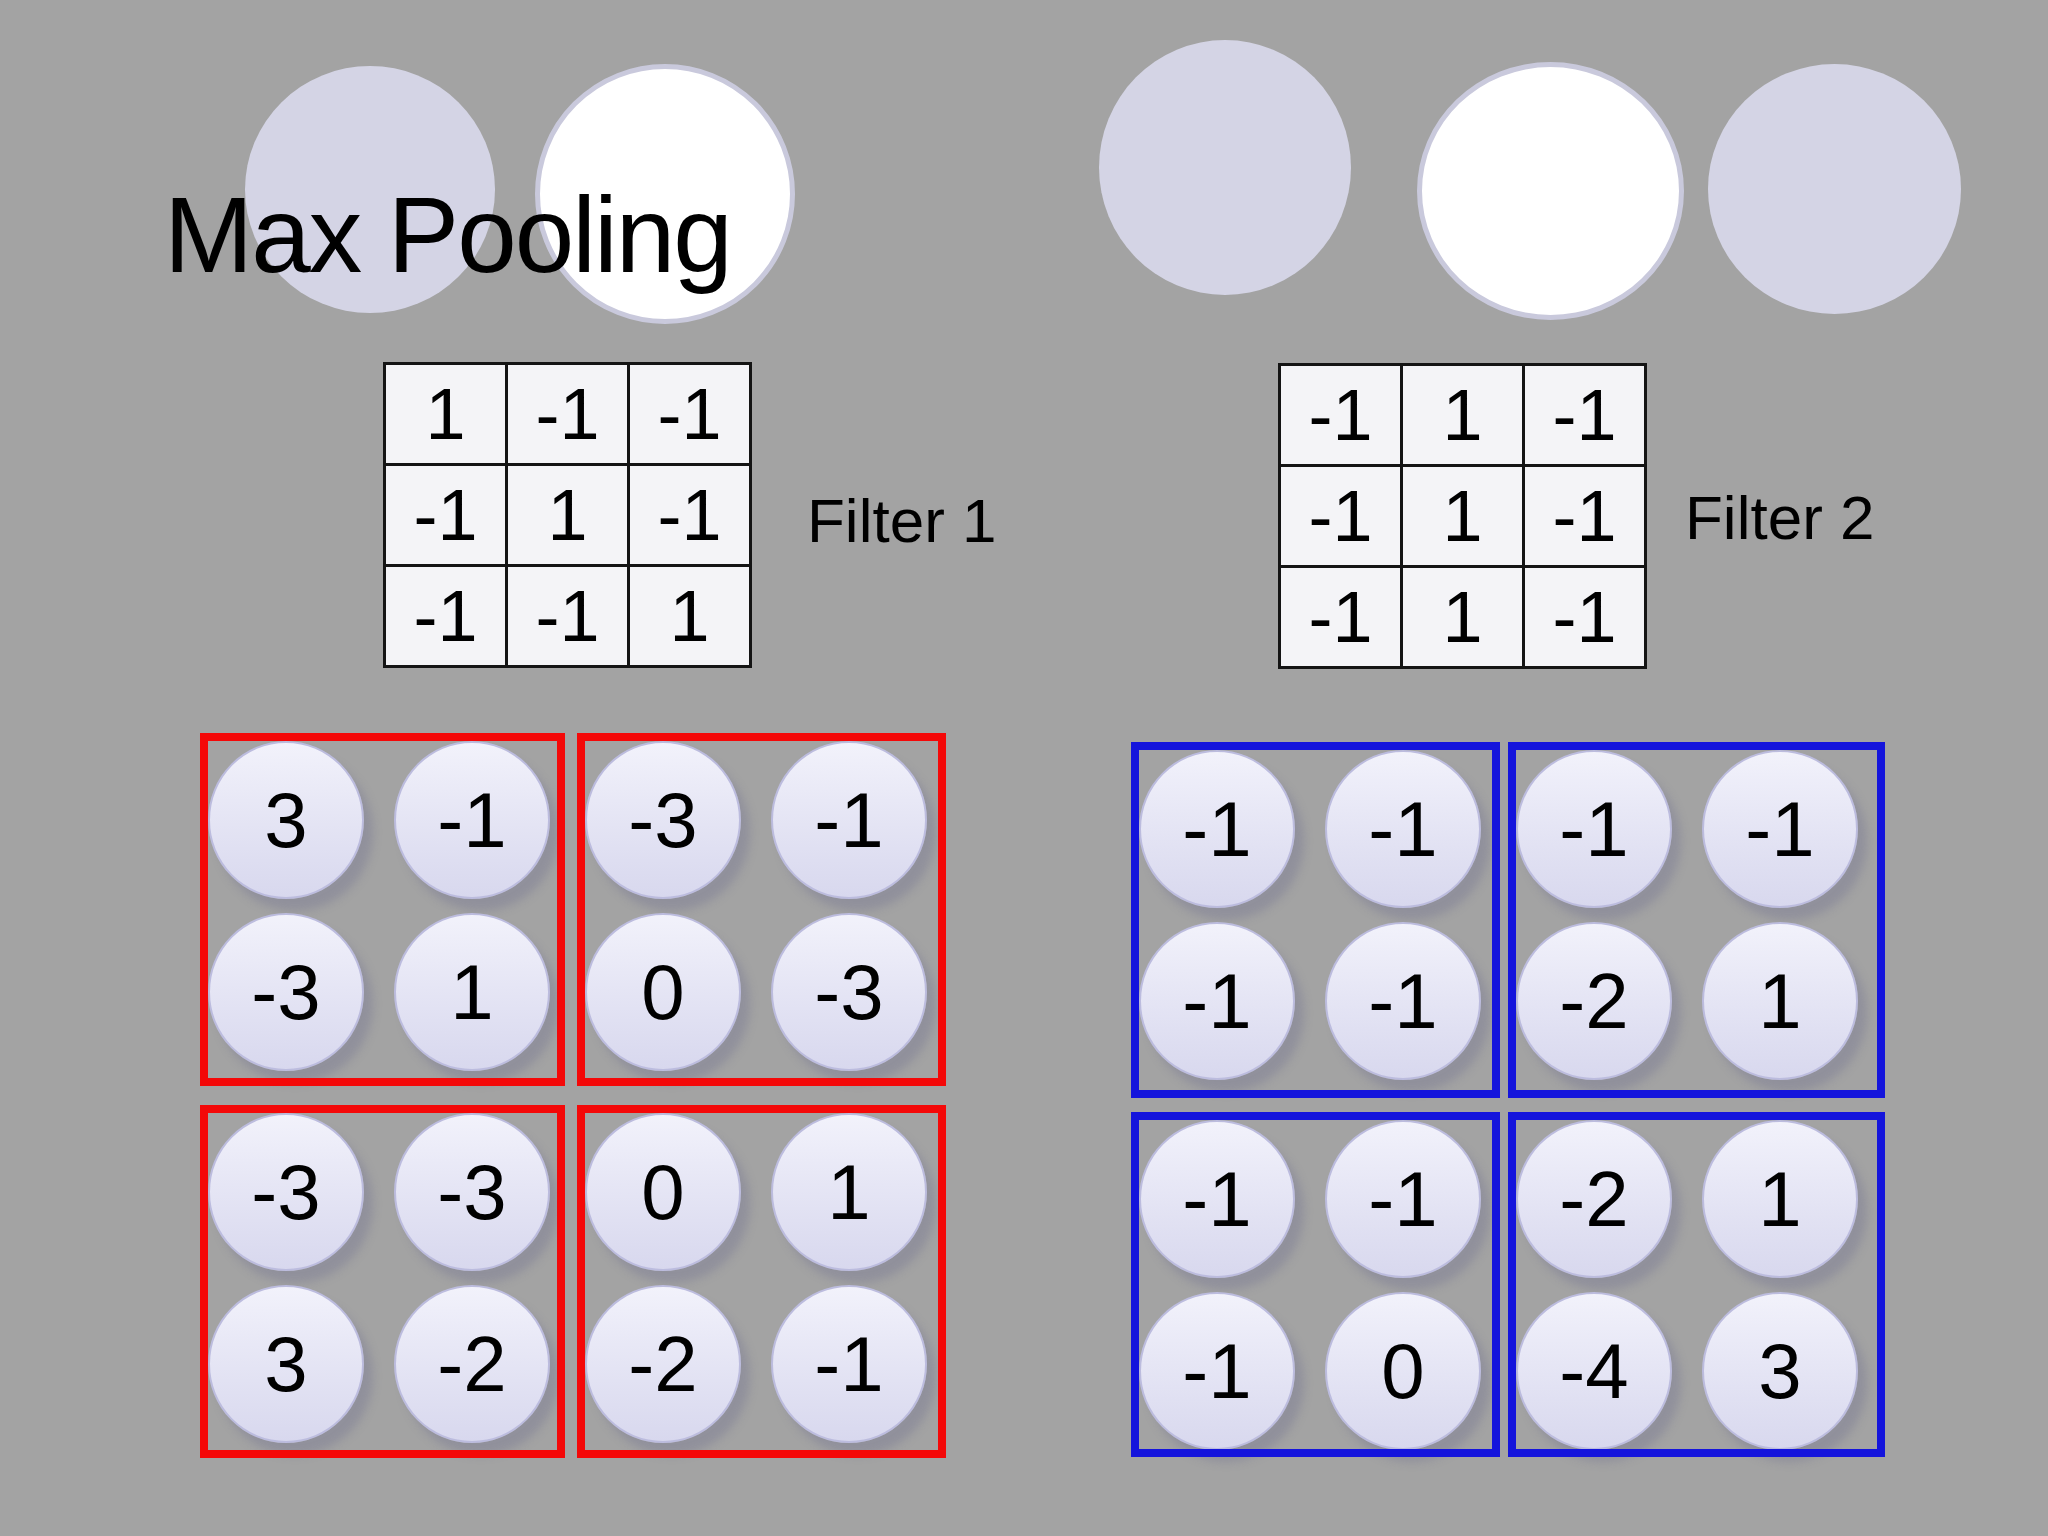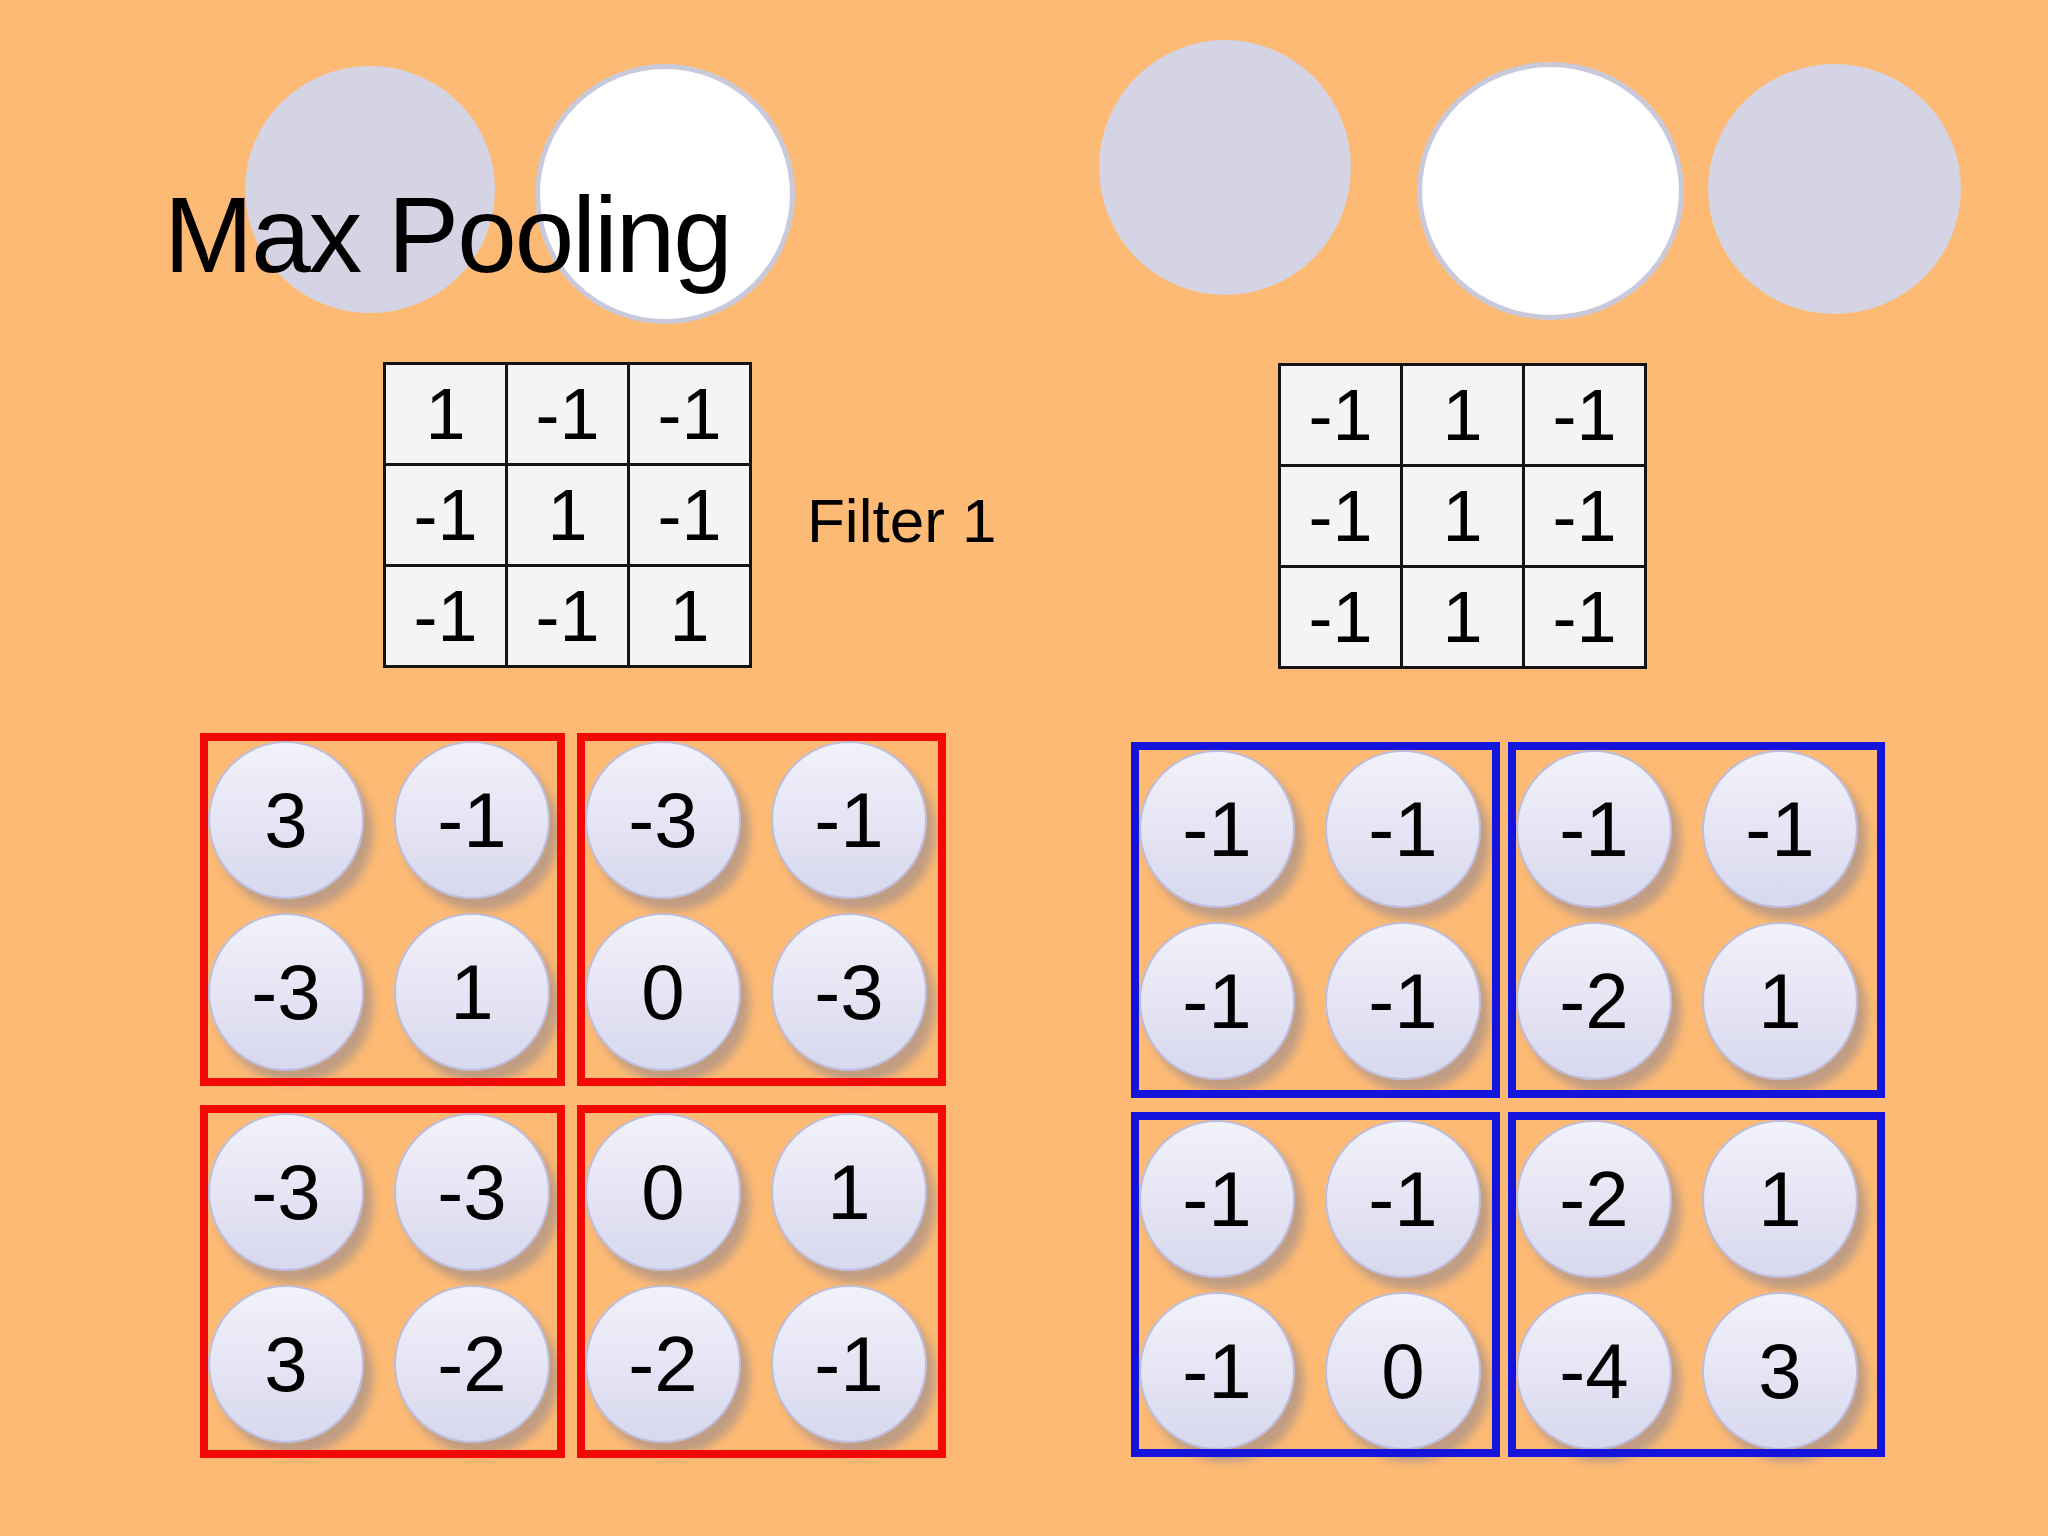--- a/index.html
+++ b/index.html
@@ -5,21 +5,21 @@
   html, body {
     margin: 0;
     padding: 0;
     background: #ffffff;
     font-family: "Liberation Sans", "DejaVu Sans", sans-serif;
   }
   .slide {
     position: relative;
     width: 2048px;
     height: 1536px;
-    background: #fdba74;
+    background: #a3a3a3;
     overflow: hidden;
   }
 
   
   .deco {
     position: absolute;
     border-radius: 50%;
     z-index: 1;
   }
   .deco.filled { background: var(--deco-fill); }
@@ -160,20 +160,21 @@
     <div class="fcell">-1</div>
     <div class="fcell">1</div>
     <div class="fcell">-1</div>
     <div class="fcell">-1</div>
     <div class="fcell">1</div>
     <div class="fcell">-1</div>
     <div class="fcell">-1</div>
     <div class="fcell">1</div>
     <div class="fcell">-1</div>
   </div>
+  <div class="flabel flabel-2">Filter 2</div>
 
   <div class="pool-box red red-a">
     <div class="pcircle">
         <span class="pnum">3</span>
       </div>
     <div class="pcircle">
         <span class="pnum">-1</span>
       </div>
     <div class="pcircle">
         <span class="pnum">-3</span>

